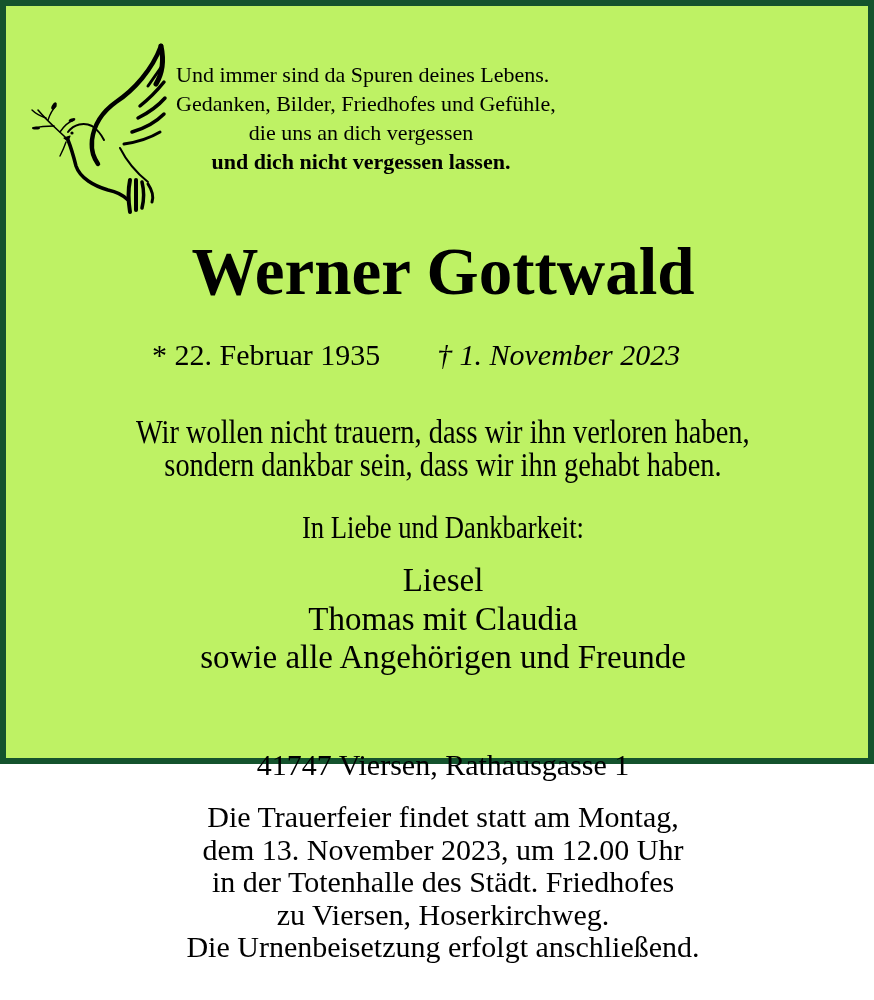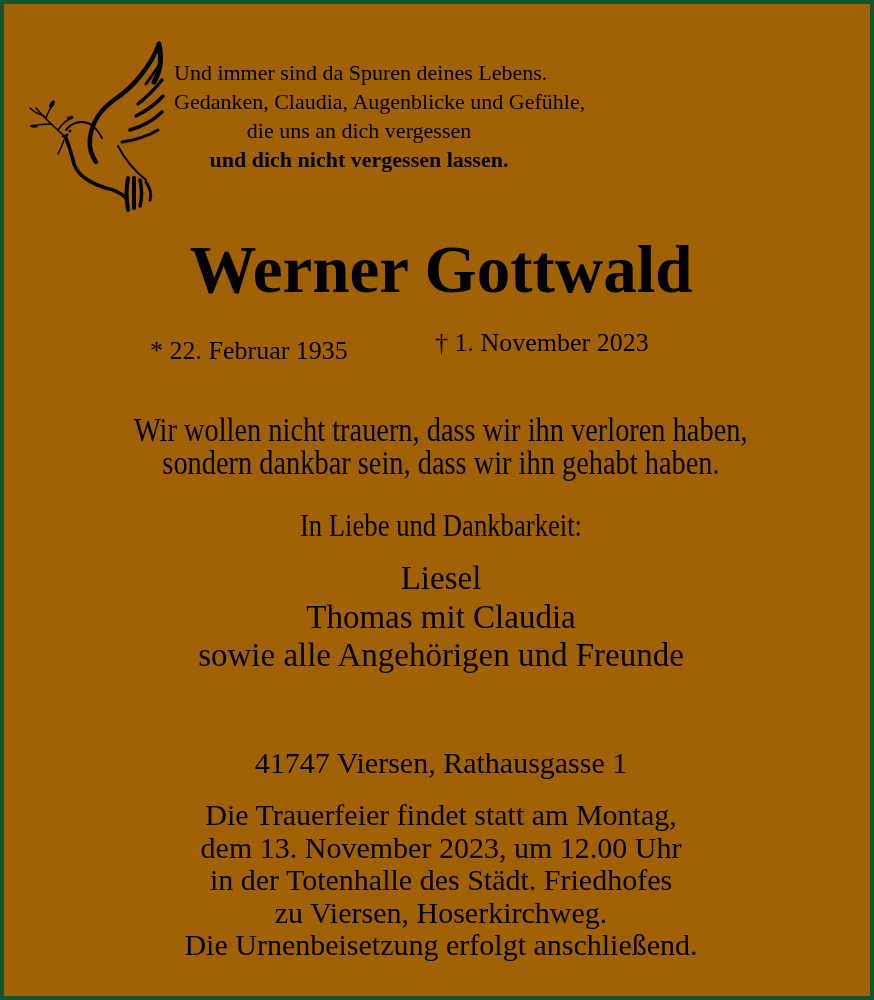--- a/index.html
+++ b/index.html
@@ -1,30 +1,30 @@
 <!DOCTYPE html>
 <html><head>
 <meta charset="utf-8">
 <style>
   html, body { margin: 0; padding: 0; background: #ffffff; }
   body { width: 874px; height: 1000px; position: relative; overflow: hidden; }
   .frame {
-    position: absolute; left: 0; top: 0; width: 874px; height: 1000px;
-    box-sizing: border-box; border: 4px solid #14532d; background: #a16207;
+    position: absolute; left: 0; top: 0; width: 874px; height: 764px;
+    box-sizing: border-box; border: 6px solid #14532d; background: #bef264;
   }
   .serif { font-family: "Liberation Serif", "DejaVu Serif", serif; color: #000; }
   .line {
     position: absolute; left: 0; width: 874px; text-align: center;
     white-space: nowrap; line-height: 1;
   }
   .dove { position: absolute; left: 18px; top: 34px; width: 150px; height: 176px; }
   .poem-top { position: absolute; left: 170px; width: 370px; text-align: center; font-size: 22px; }
   .poem-top .pl { position: absolute; left: 0; width: 370px; text-align: center; white-space: nowrap; }
   .name { font-weight: bold; font-size: 67px; letter-spacing: 0px; }
-  .dates span { position: absolute; white-space: nowrap; font-size: 26px; }
+  .dates span { position: absolute; white-space: nowrap; font-size: 30px; }
   .cond { display: inline-block; transform-origin: center center; }
   .f33 { font-size: 33px; }
   .f30 { font-size: 30px; }
 </style>
 </head>
 <body>
 
 <div class="frame">
 
   <svg class="dove" viewBox="0 0 150 176" xmlns="http://www.w3.org/2000/svg">
@@ -61,30 +61,30 @@
       <path d="M36 92 C40 86, 44 82, 50 80" stroke-width="1.4"></path>
       <path d="M42 102 C40 108, 38 112, 36 116" stroke-width="1.4"></path>
       <ellipse cx="30" cy="66" rx="2" ry="4" fill="#000" stroke="none" transform="rotate(30 30 66)"></ellipse>
       <ellipse cx="12" cy="88" rx="4" ry="1.5" fill="#000" stroke="none"></ellipse>
       <ellipse cx="48" cy="80" rx="3.5" ry="1.5" fill="#000" stroke="none" transform="rotate(-20 48 80)"></ellipse>
     </g>
   </svg>
 
   <div class="poem-top serif" style="top:0;">
     <div class="pl" style="top:56px;">Und immer sind da Spuren deines Lebens.</div>
-    <div class="pl" style="top:85px;">Gedanken, Claudia, Augenblicke und Gefühle,</div>
+    <div class="pl" style="top:85px;">Gedanken, Bilder, Friedhofes und Gefühle,</div>
     <div class="pl" style="top:114px;">die uns an dich vergessen</div>
     <div class="pl" style="top:143px;font-weight:bold;">und dich nicht vergessen lassen.</div>
   </div>
 
   <div class="line serif name" style="top:232px; left:0;">Werner Gottwald</div>
 
   <div class="dates serif">
     <span style="left:146px; top:332px;">* 22. Februar 1935</span>
-    <span style="left:431px; top:324px;">† 1. November 2023</span>
+    <span style="left:431px; top:332px;font-style:italic;">† 1. November 2023</span>
   </div>
 
   <div class="line serif" style="top:410px;">
     <span class="cond f33" style="transform:scaleX(0.86);">Wir wollen nicht trauern, dass wir ihn verloren haben,</span>
   </div>
   <div class="line serif" style="top:443px;">
     <span class="cond f33" style="transform:scaleX(0.86);">sondern dankbar sein, dass wir ihn gehabt haben.</span>
   </div>
 
   <div class="line serif" style="top:506px;">

